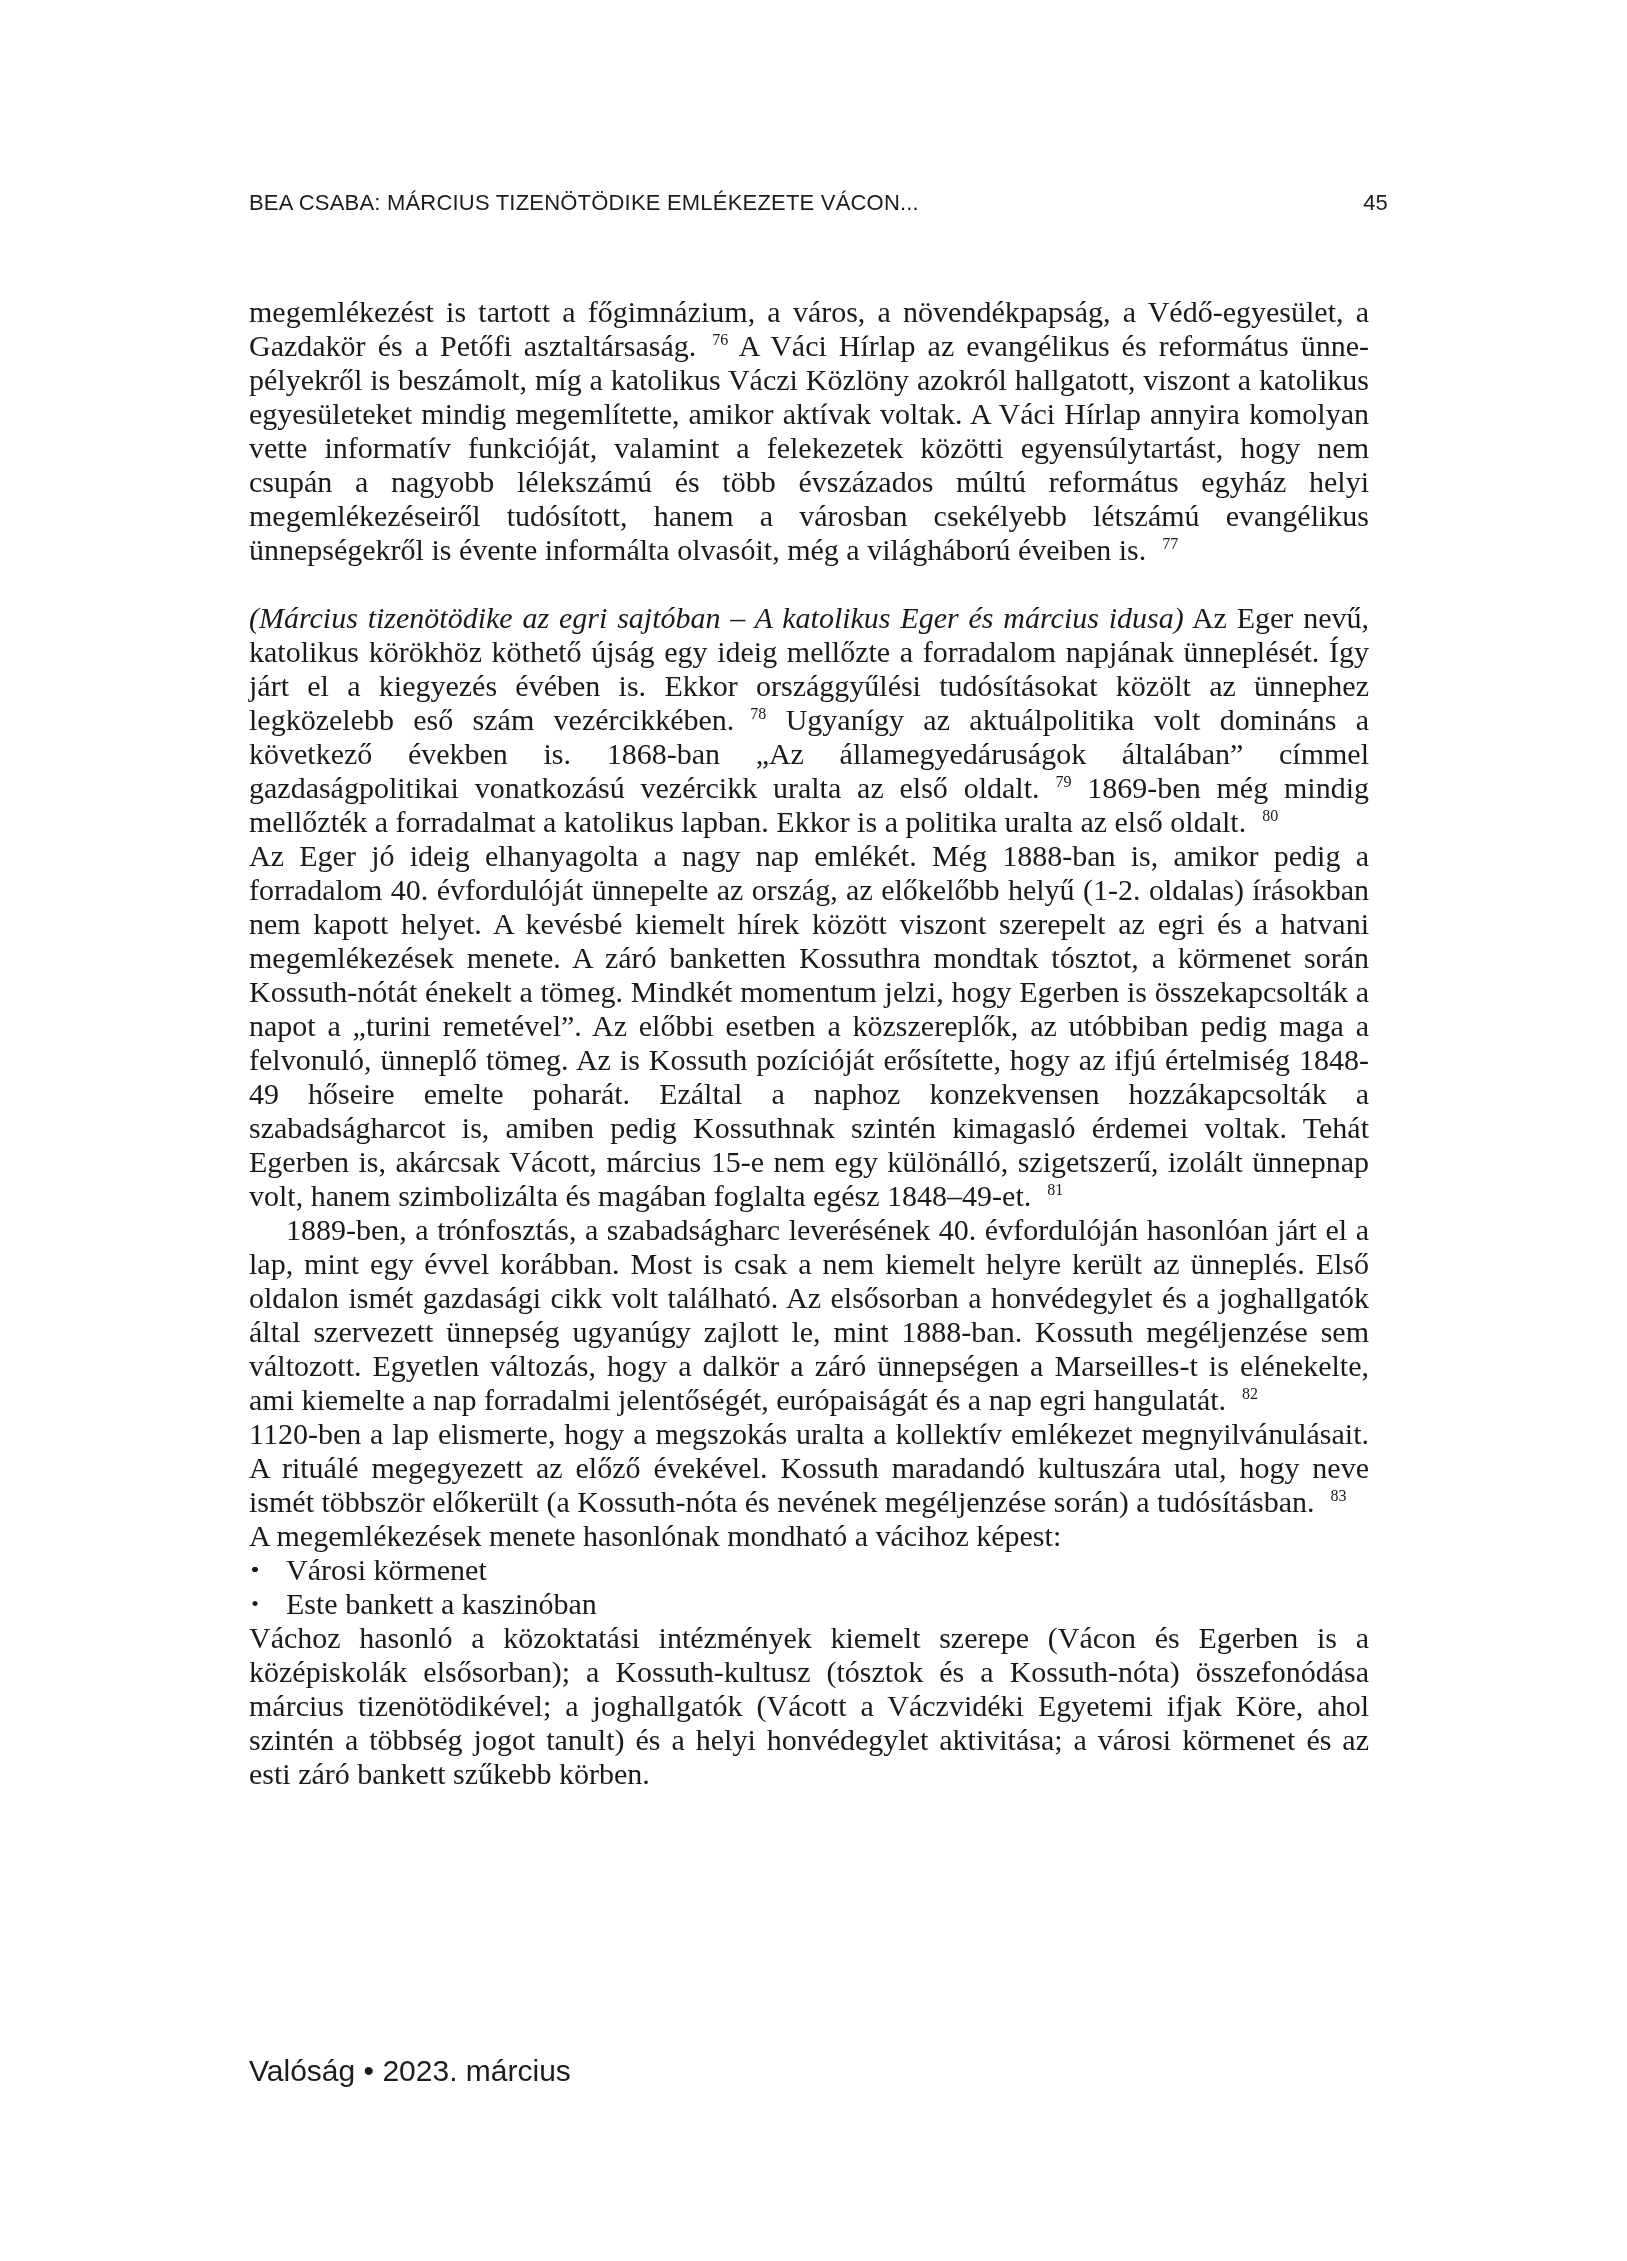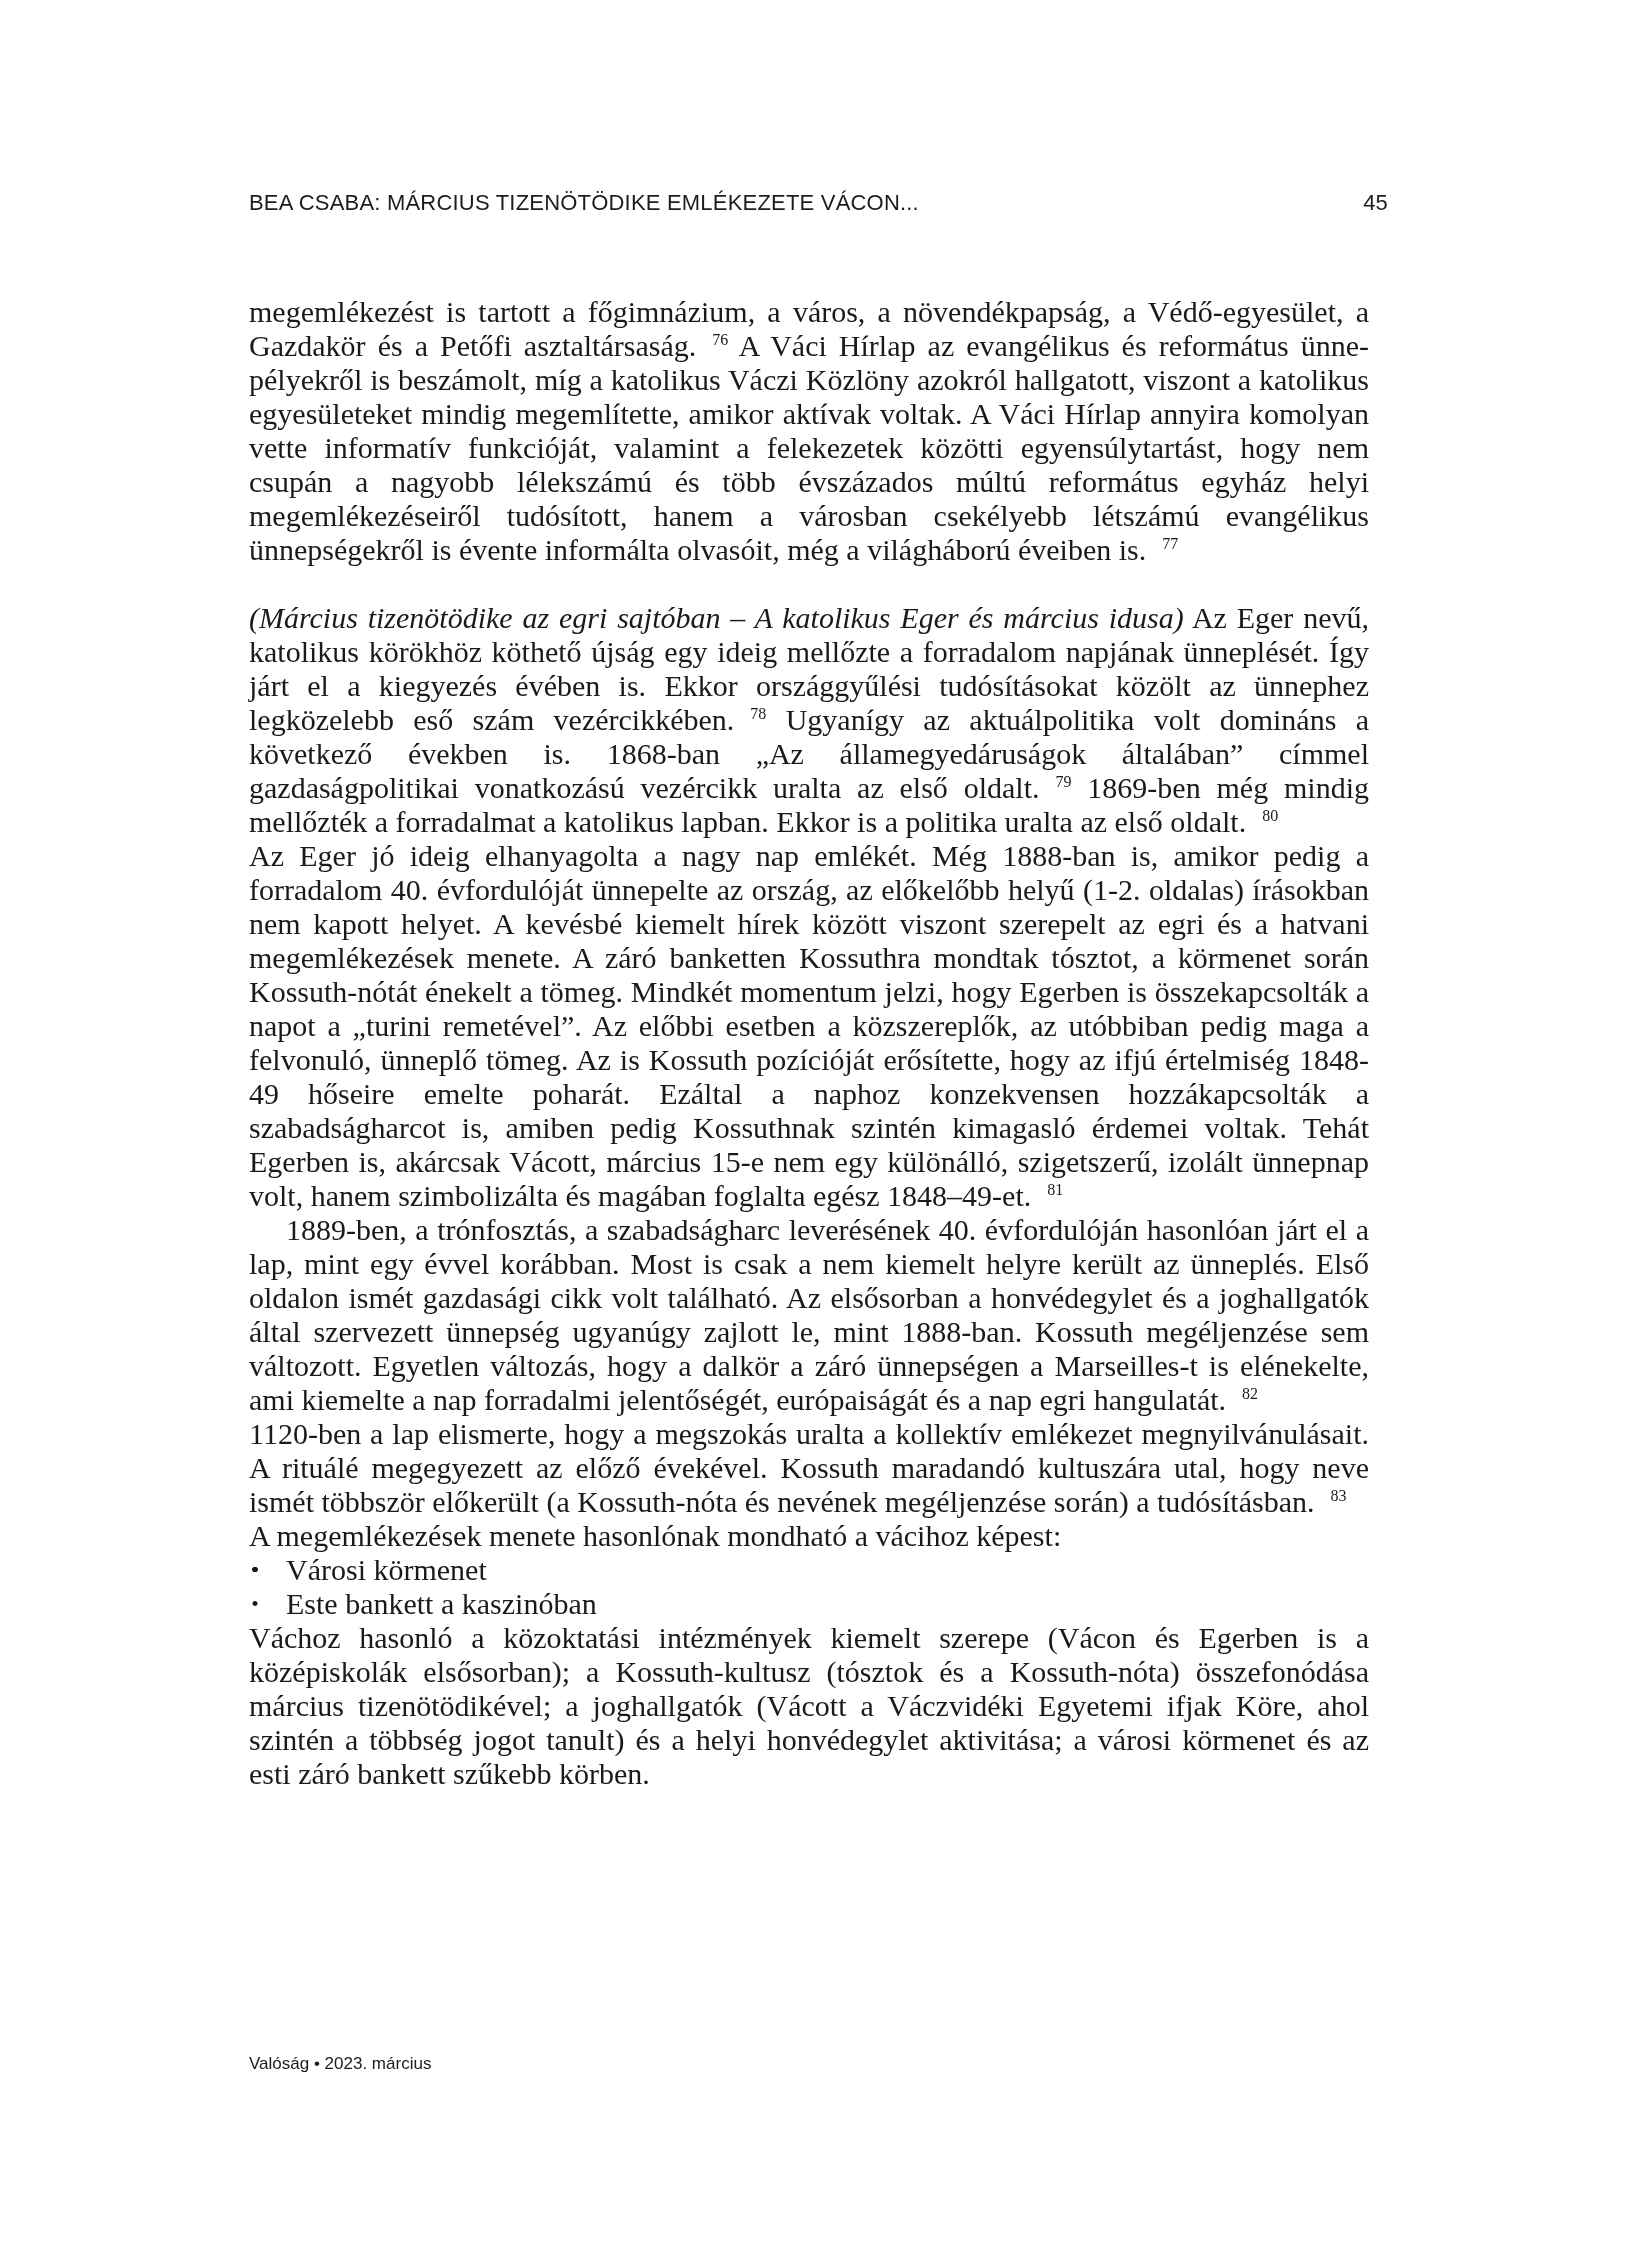--- a/index.html
+++ b/index.html
@@ -19,21 +19,21 @@
   .gap { height: 34px; }
   .indent { text-indent: 37px; }
   sup.fn { font-size: 16px; vertical-align: 0; position: relative; top: -11.5px; line-height: 0; margin-left: 16px; }
   .ital { font-style: italic; margin-top: 24px; }
   .line-last { text-align-last: left; }
   ul.bullets { list-style: none; margin: 0; padding: 0; }
   ul.bullets li { position: relative; padding-left: 37px; text-align: left; }
   ul.bullets li .bullet { position: absolute; left: 2.3px; top: 0; font-size: 21.5px; }
   .footer {
     position: absolute; left: 249px; top: 2054px;
-    font-family: "Liberation Sans", sans-serif; font-size: 17px; color: #1c1c1c;
+    font-family: "Liberation Sans", sans-serif; font-size: 30px; color: #1c1c1c;
   }
 </style>
 </head>
 <body>
 
 <div class="page">
 
   <div class="running-head">
     <span>BEA CSABA: MÁRCIUS TIZENÖTÖDIKE EMLÉKEZETE VÁCON...</span>
     <span>45</span>

